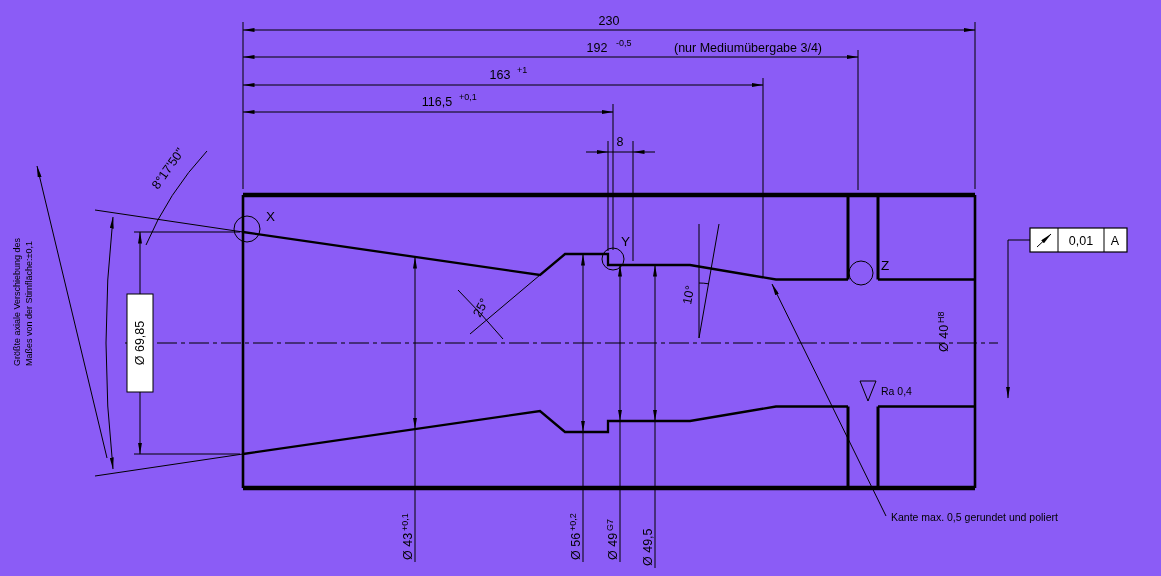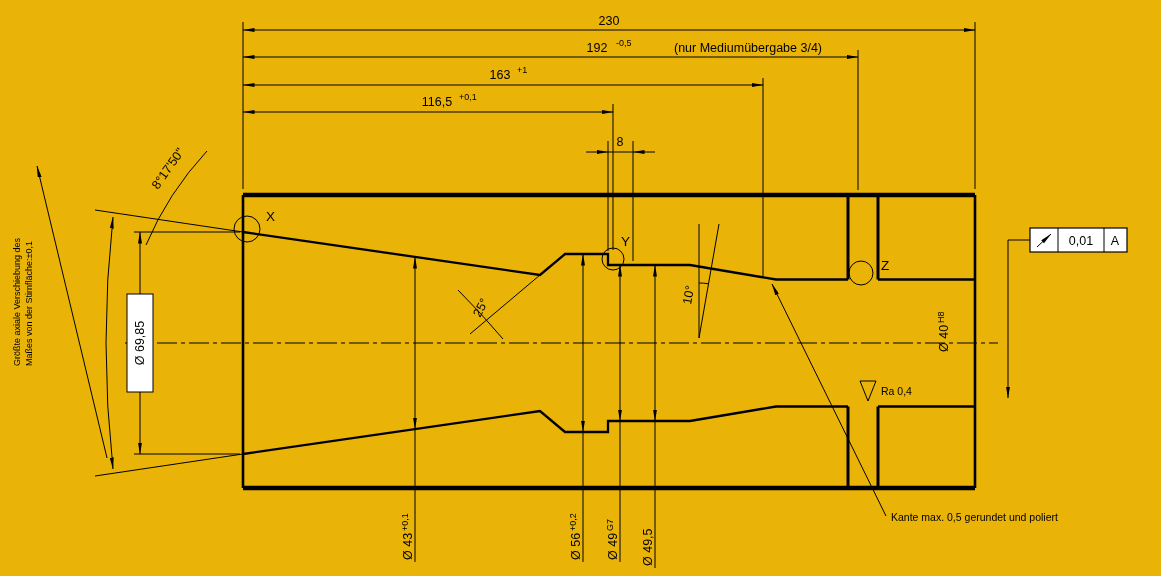--- a/index.html
+++ b/index.html
@@ -1,16 +1,16 @@
 <!DOCTYPE html>
 <html><head>
 <meta charset="utf-8">
 <style>
   html,body{margin:0;padding:0;background:#fff;}
-  .stage{position:relative;width:1161px;height:576px;background:#eab308;overflow:hidden;}
+  .stage{position:relative;width:1161px;height:576px;background:#8b5cf6;overflow:hidden;}
   svg{display:block;}
   .thin{stroke:#000;stroke-width:1;fill:none;}
   .heavy{stroke:#000;stroke-width:2.3;fill:none;}
   .outer{stroke:#000;stroke-width:4.5;fill:none;}
   .med{stroke:#000;stroke-width:2.6;fill:none;}
   .groove{stroke:#000;stroke-width:3;fill:none;}
   .cl{stroke:#000;stroke-width:1;stroke-dasharray:20 4 4 4;fill:none;}
   text{font-family:"Liberation Sans","DejaVu Sans",sans-serif;fill:#000;}
   .dim{font-size:12.5px;}
   .sup{font-size:9px;}

